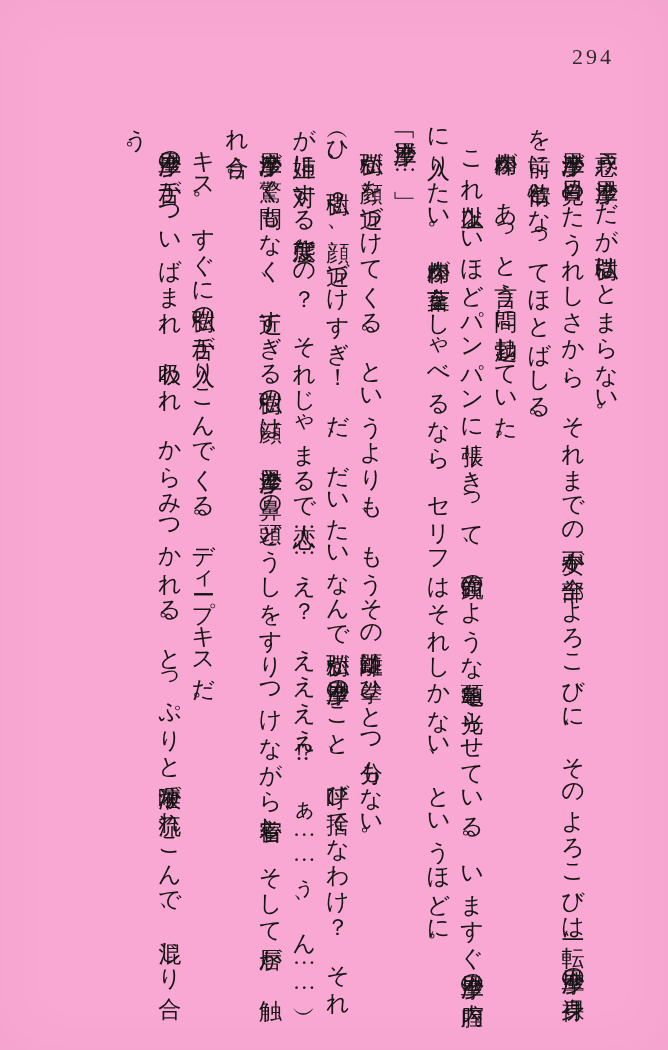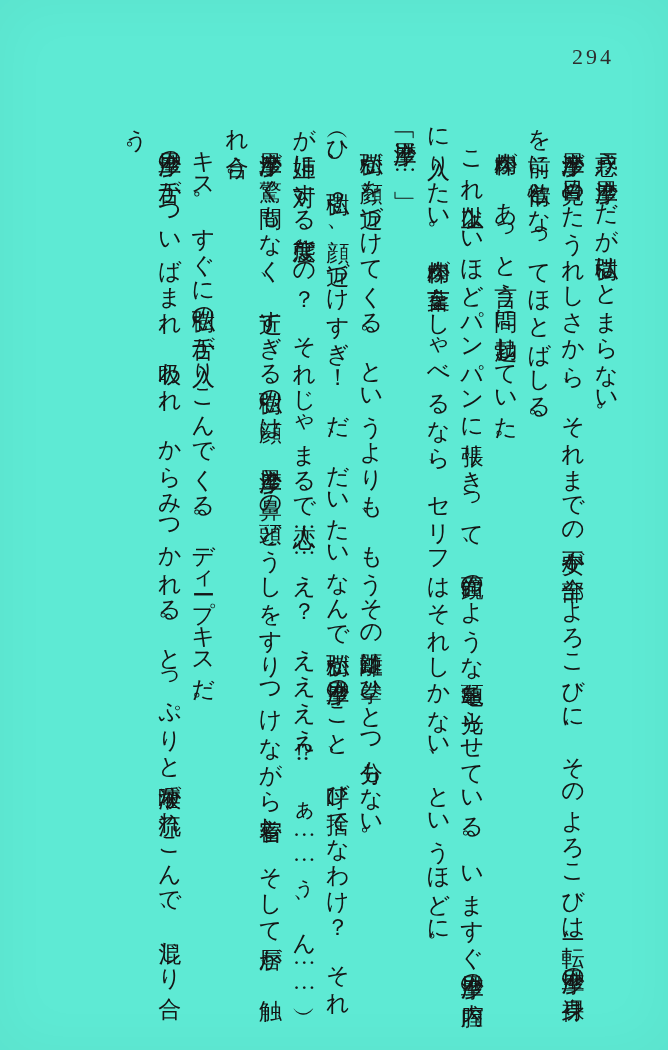--- a/index.html
+++ b/index.html
@@ -4,21 +4,21 @@
 <style>
   html, body {
     margin: 0;
     padding: 0;
     background: #ffffff;
   }
   .page {
     position: relative;
     width: 668px;
     height: 1050px;
-    background: #5eead4;
+    background: #f9a8d4;
     box-shadow: inset 0 0 60px rgba(0,0,0,0.035);
     overflow: hidden;
     font-family: "Liberation Serif", "DejaVu Serif", serif;
   }
   .page-number {
     position: absolute;
     top: 44px;
     left: 572px;
     font-size: 22px;
     letter-spacing: 3px;

